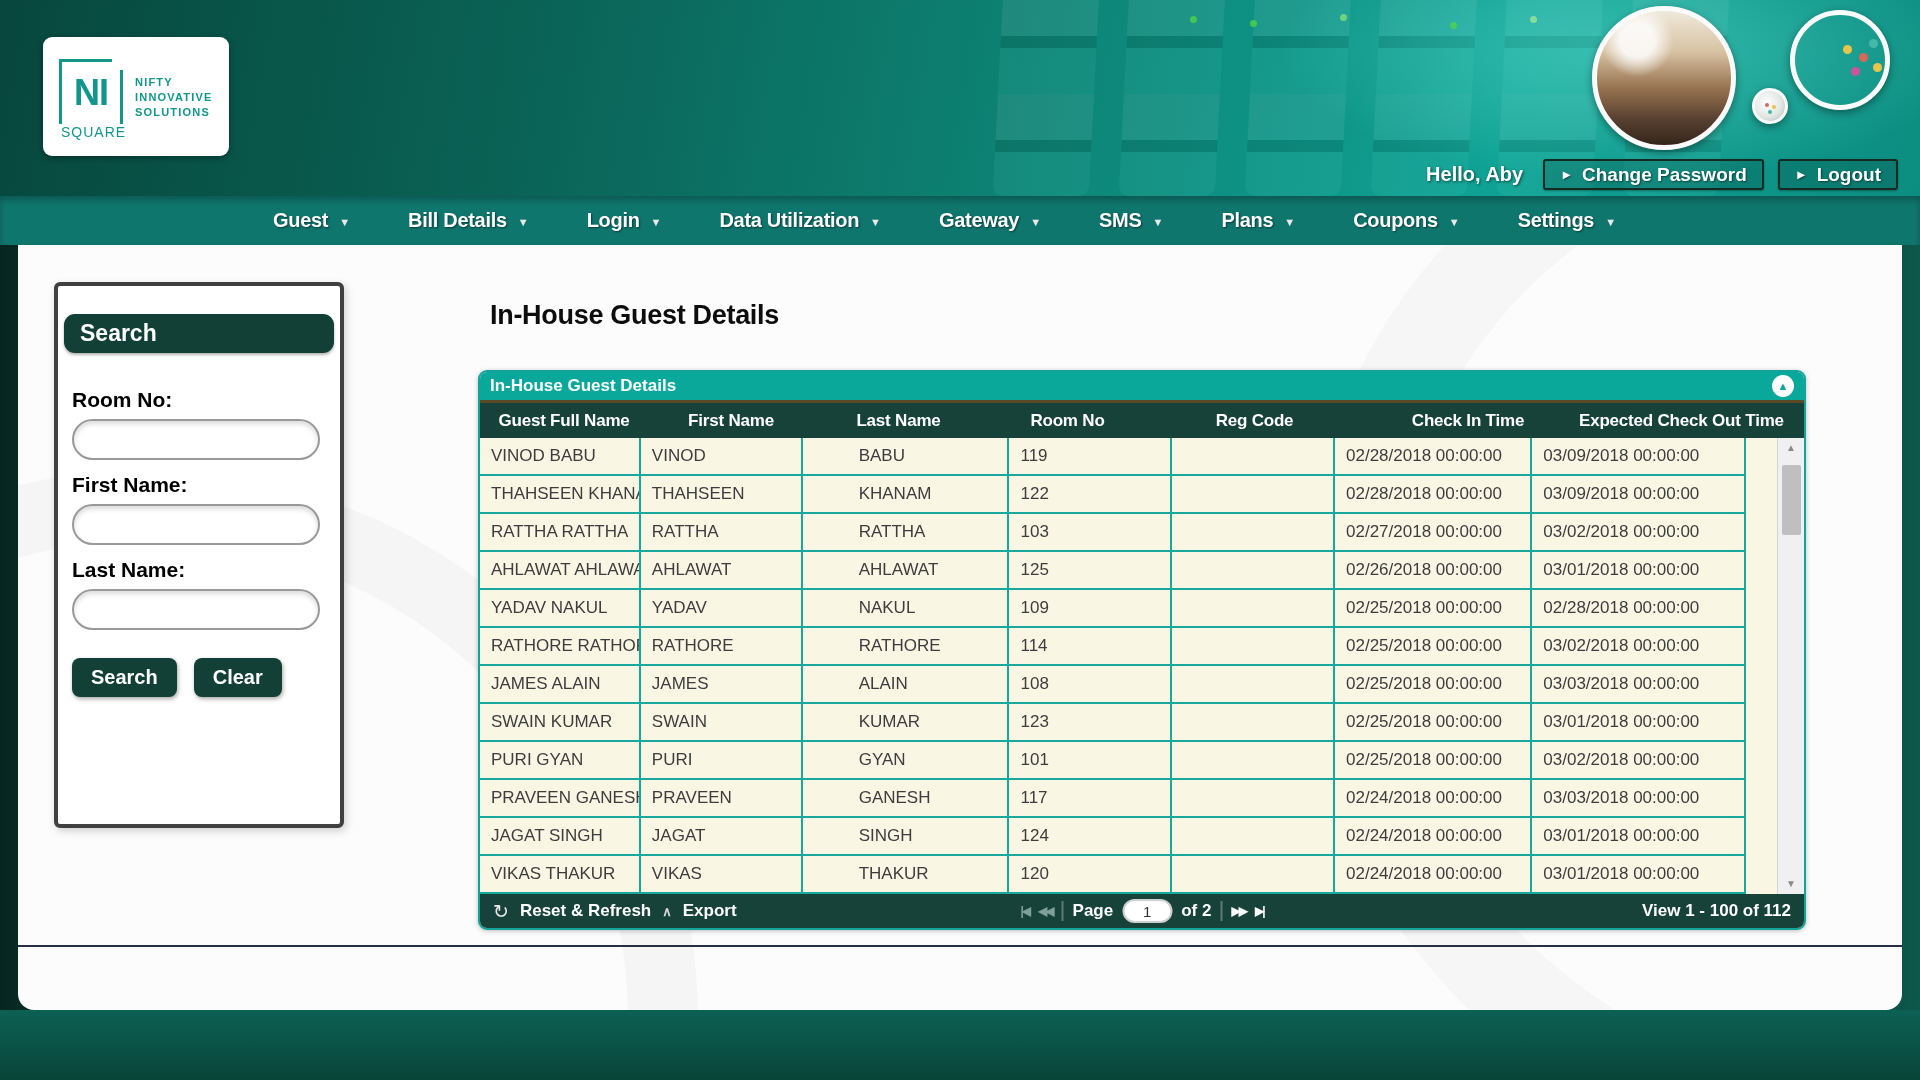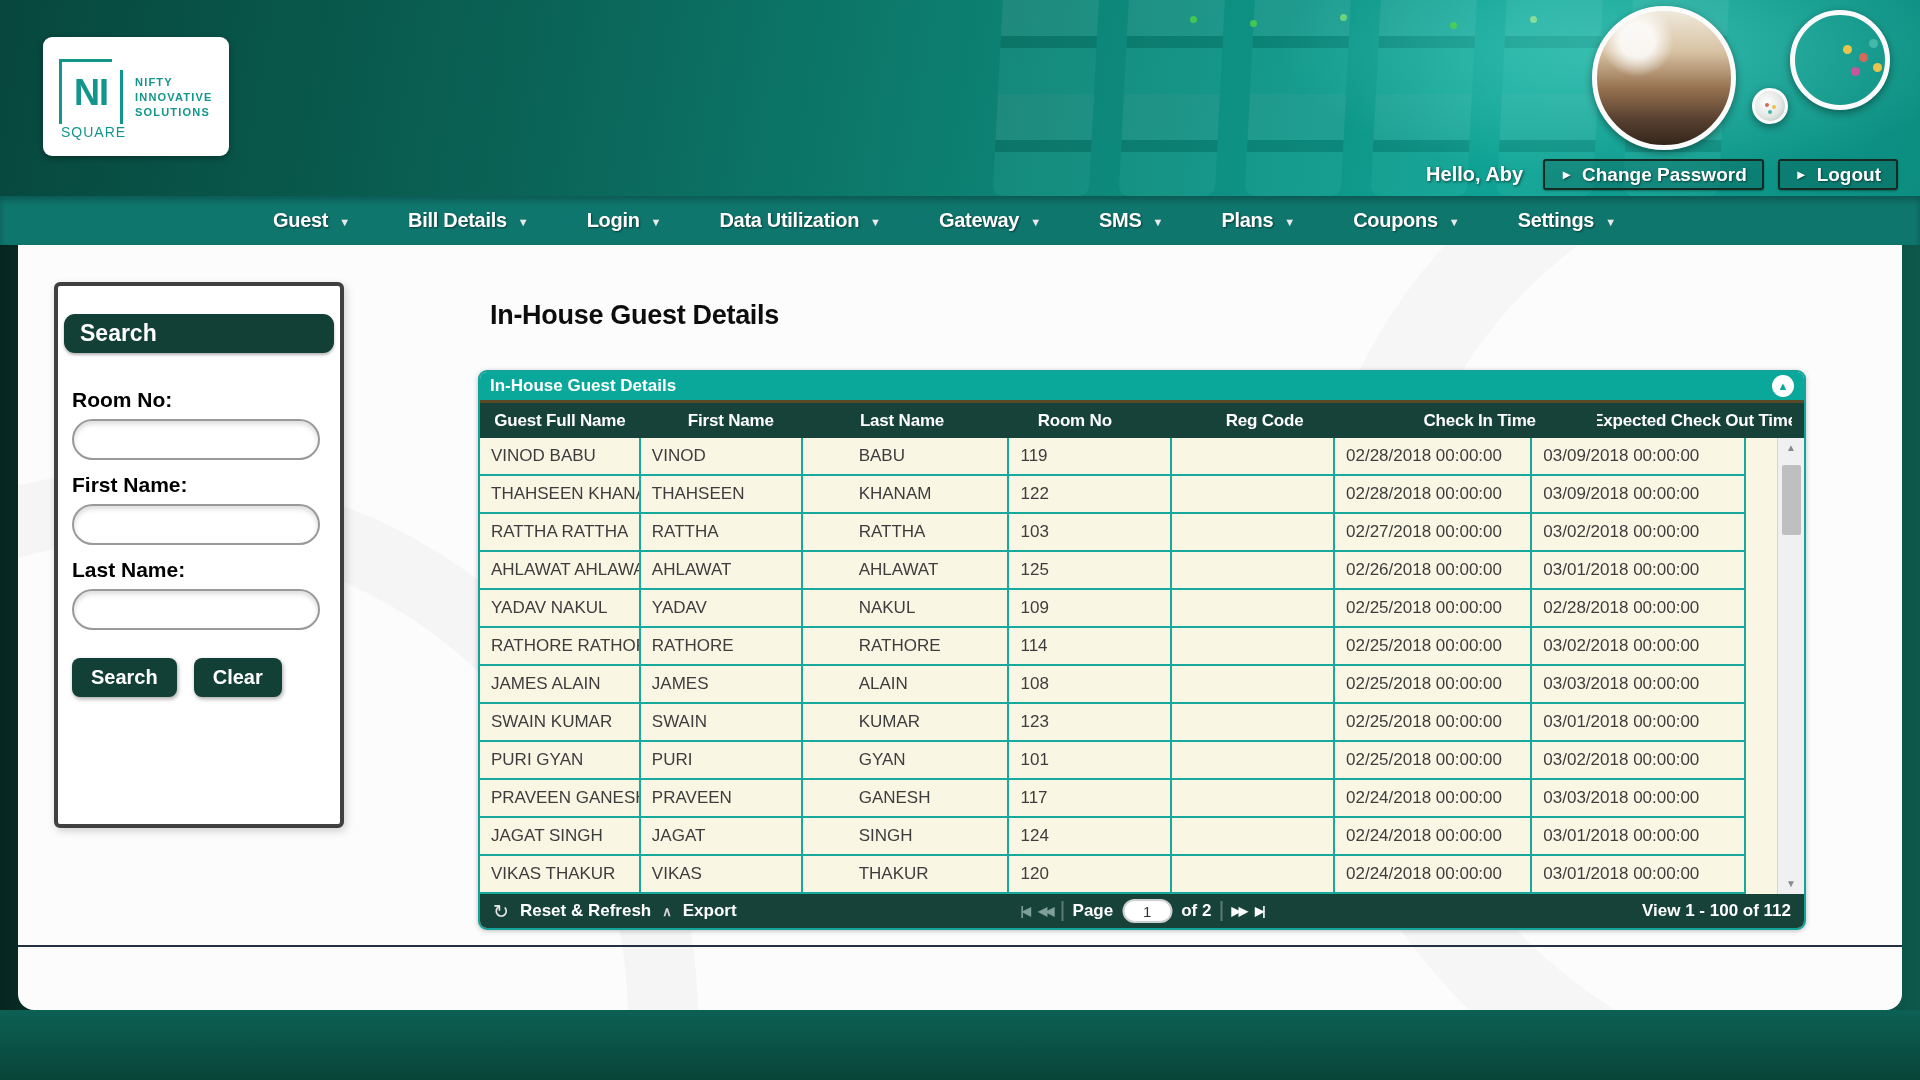--- a/index.html
+++ b/index.html
@@ -149,21 +149,21 @@
   }
   .panel-titlebar {
     height:28px; background:#0aa79b; display:flex; align-items:center;
     color:#fff; font-weight:bold; font-size:17px; padding:0 10px; flex:0 0 auto;
   }
   .collapse-btn {
     margin-left:auto; width:22px; height:22px; border-radius:50%; background:#fff;
     color:#0aa79b; display:flex; align-items:center; justify-content:center; font-size:11px; cursor:pointer;
   }
   .panel-header-row {
-    height:38px; background:#16423a; border-top:3px solid #5a4a28; display:flex; flex:0 0 auto;gap:12px;
+    height:38px; background:#16423a; border-top:3px solid #5a4a28; display:flex; flex:0 0 auto;
   }
   .hcell {
     display:flex; align-items:center; justify-content:center;
     color:#fff; font-weight:bold; font-size:17px; letter-spacing:-0.2px; cursor:pointer;
     overflow:hidden; white-space:nowrap;
   }
   .hfiller { order:99; flex:1; }
   .panel-header-row .hcell:nth-of-type(1){ width:167px; }
   .panel-header-row .hcell:nth-of-type(2){ width:168px; }
   .panel-header-row .hcell:nth-of-type(3){ width:166px; }

